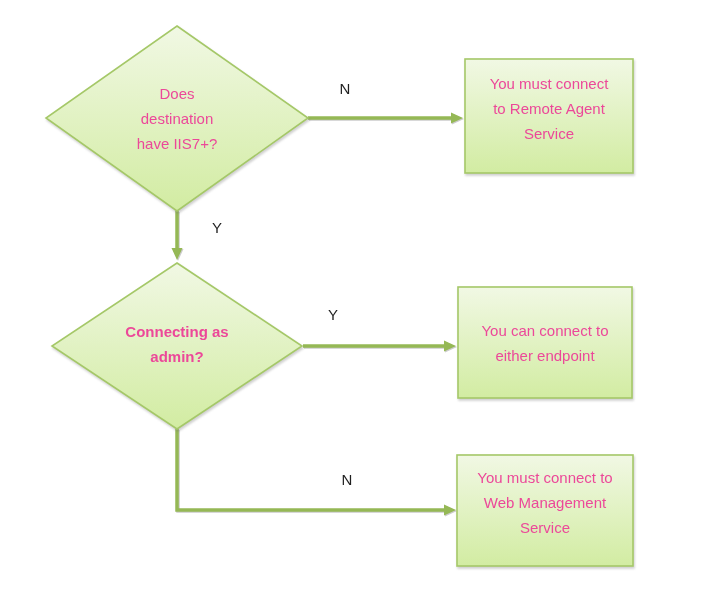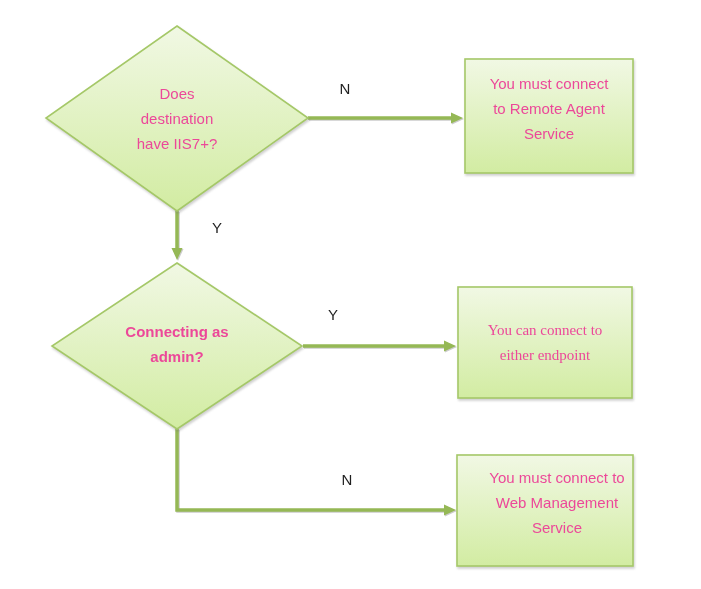--- a/index.html
+++ b/index.html
@@ -70,23 +70,23 @@
     <rect class="shape" x="458" y="287" width="174" height="111" fill="url(#shapeGradient)" stroke="#A5C868" stroke-width="1.6"></rect>
     <rect class="shape" x="457" y="455" width="176" height="111" fill="url(#shapeGradient)" stroke="#A5C868" stroke-width="1.6"></rect>
   </svg>
 
   <div class="node-label" style="left:127px; top:70px; width:100px; height:96px;">Does destination have IIS7+?</div>
 
   <div class="node-label" style="left:484px; top:59px; width:130px; height:98px;">You must connect to Remote Agent Service</div>
 
   <div class="node-label" style="left:117px; top:296px; width:120px; height:96px;font-weight:bold;">Connecting as admin?</div>
 
-  <div class="node-label" style="left:470px; top:287px; width:150px; height:111px;font-family:Liberation Serif, serif;">You can connect to either endpoint</div>
+  <div class="node-label" style="left:470px; top:287px; width:150px; height:111px;">You can connect to either endpoint</div>
 
-  <div class="node-label" style="left:470px; top:455px; width:150px; height:94px;margin-left:12px;">You must connect to Web Management Service</div>
+  <div class="node-label" style="left:470px; top:455px; width:150px; height:94px;">You must connect to Web Management Service</div>
 
   <div class="edge-label" style="left:331px; top:78px;">N</div>
 
   <div class="edge-label" style="left:203px; top:217px;">Y</div>
 
   <div class="edge-label" style="left:319px; top:304px;">Y</div>
 
   <div class="edge-label" style="left:333px; top:469px;">N</div>
 
 </div>

